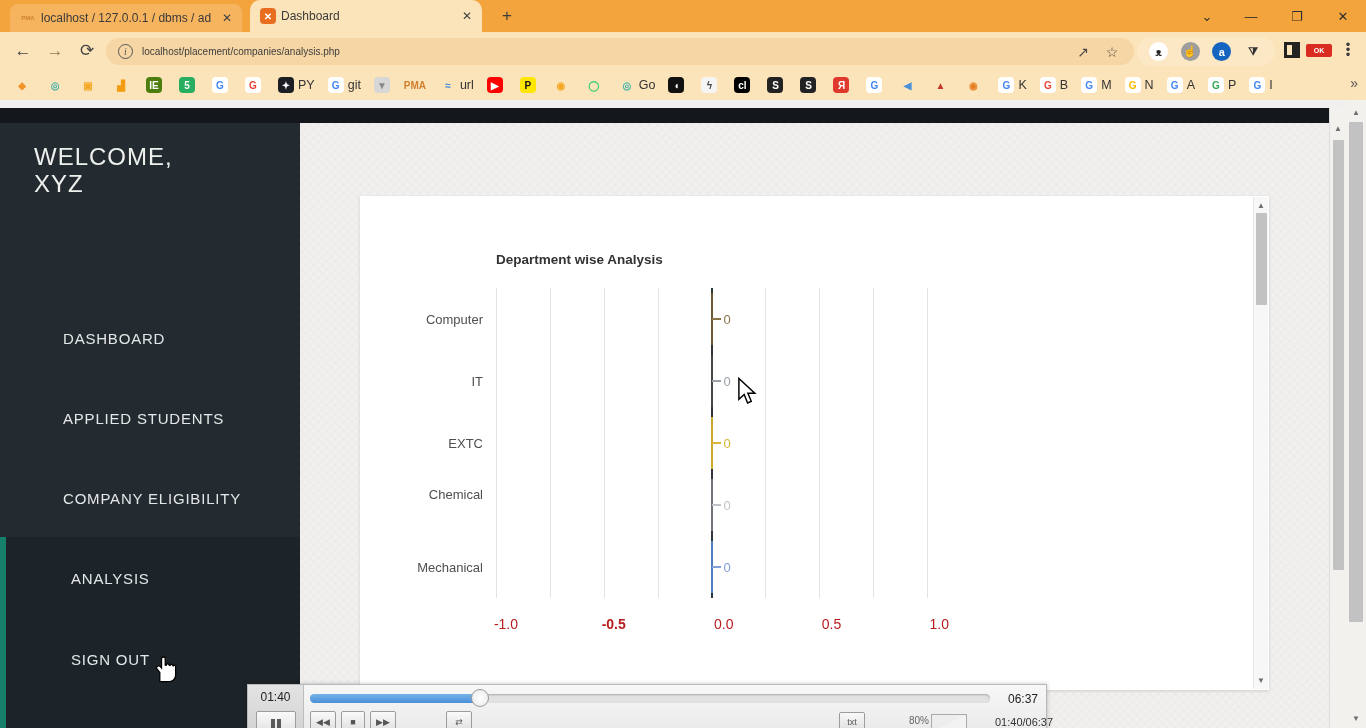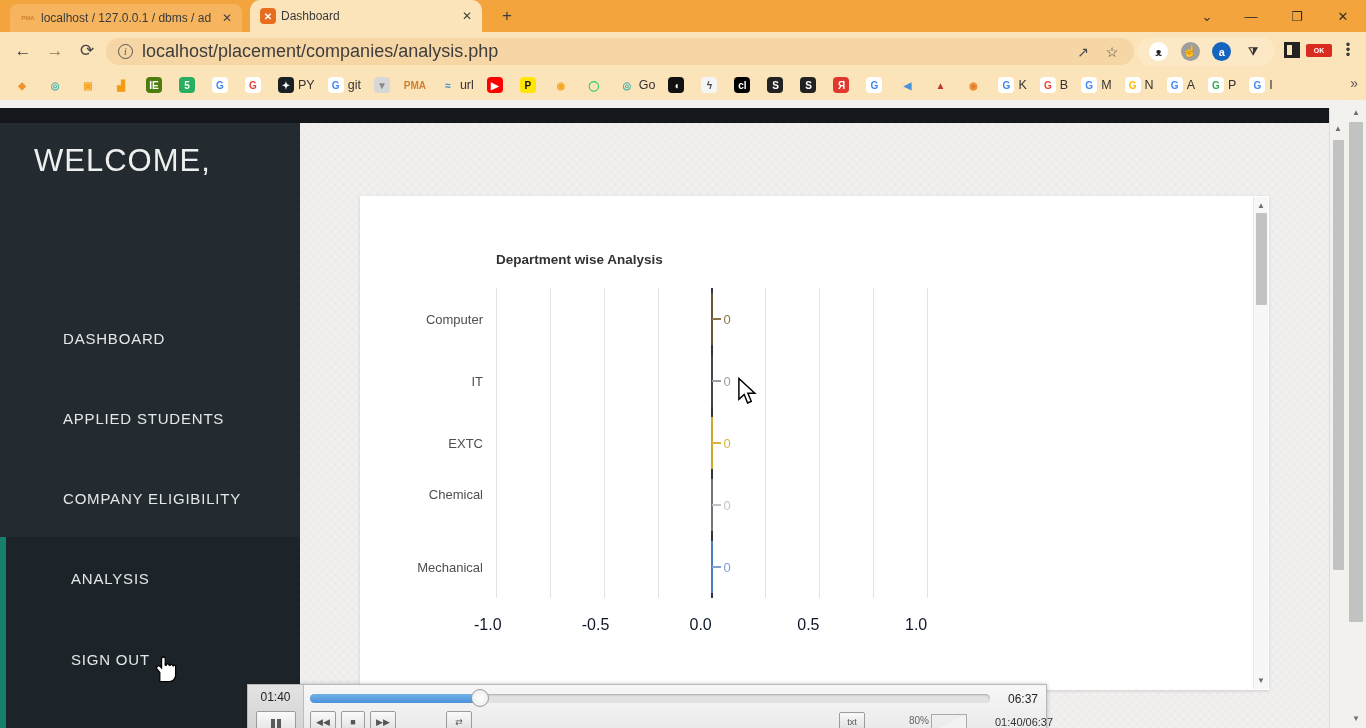--- a/index.html
+++ b/index.html
@@ -18,57 +18,57 @@
   .favicon { width:16px; height:16px; display:flex; align-items:center; justify-content:center; flex:none; border-radius:3px; font-weight:bold; }
   .fav-pma { font-size:6px; color:#cf7f2e; letter-spacing:0; }
   .fav-xampp { background:#e96d1f; color:#fff; font-size:10px; border-radius:4px; }
   .newtab { left:498px; top:7px; width:18px; height:18px; font-size:17px; color:#3d3d3d; text-align:center; line-height:18px; }
   .winctl { top:0; height:32px; width:46px; display:flex; align-items:center; justify-content:center; color:#2e2e2e; font-size:13px; }
 
   .toolbar { left:0; top:32px; width:1366px; height:38px; background:#fbe3ba; }
   .navbtn { top:41px; width:22px; height:20px; font-size:17px; color:#454545; text-align:center; line-height:20px; }
   .addressbar { left:106px; top:38px; width:1028px; height:27px; background:#f6d6a4; border-radius:14px; display:flex; align-items:center; padding:0 12px; gap:9px; }
   .url-info { width:15px; height:15px; border:1.4px solid #555; border-radius:50%; color:#555; font-size:10px; text-align:center; line-height:13px; flex:none; font-family:"Liberation Serif",serif; font-style:italic; }
-  .url-text { flex:1; font-size:18px; color:#3d3d3d; }
+  .url-text { flex:1; font-size:10px; color:#3d3d3d; }
   .addr-ico { font-size:14px; color:#4a4a4a; width:20px; text-align:center; }
   .ext-pill { left:1137px; top:37px; width:138px; height:29px; background:#fce8c4; border-radius:15px; display:flex; align-items:center; justify-content:space-around; padding:0 6px; }
   .ext-ico { width:19px; height:19px; border-radius:50%; font-size:11px; display:flex; align-items:center; justify-content:center; font-weight:bold; }
   .menu-dots { color:#3c3c3c; font-size:13px; letter-spacing:0; line-height:5px; text-align:center; }
 
   .bookmarksbar { left:0; top:70px; width:1366px; height:30px; background:#fbe3ba; display:flex; align-items:center; gap:13px; padding-left:14px; overflow:hidden; }
   .bm { display:flex; align-items:center; gap:4px; flex:none; }
   .bm-ico { width:16px; height:16px; border-radius:4px; font-size:10px; font-weight:bold; display:flex; align-items:center; justify-content:center; }
   .bm-label { font-size:12.5px; color:#333; }
   .bm-overflow { right:8px; top:75px; font-size:14px; color:#555; }
 
   
   .site-navbar { left:0; top:108px; width:1329px; height:15px; background:#14181c; }
   .sidebar { left:0; top:123px; width:300px; height:605px; background:#242b30; }
-  .welcome { position:absolute; left:34px; top:22px; font-size:31px; font-weight:300; color:#eef0ee; letter-spacing:1px; line-height:1.0; }
+  .welcome { position:absolute; left:34px; top:22px; font-size:24px; font-weight:300; color:#eef0ee; letter-spacing:1px; line-height:1.0; }
   .welcome div { margin-bottom:3px; }
   .menu-item { position:absolute; left:63px; font-size:15px; color:#e4e7e7; letter-spacing:0.8px; cursor:pointer; }
   .active-block { position:absolute; left:0; top:414px; width:300px; height:191px; background:#1d2429; border-left:6px solid #17806b; }
 
   .main-bg { left:300px; top:123px; width:1029px; height:605px;
     background-color:#f2f0ef;
     background-image:repeating-linear-gradient(45deg, rgba(0,0,0,0.013) 0 2px, transparent 2px 6px),
                      repeating-linear-gradient(-45deg, rgba(0,0,0,0.013) 0 2px, transparent 2px 6px); }
 
   .bar-tab { left:360px; top:162px; width:136px; height:36px; background:#39a0ad; border-radius:5px 5px 0 0; color:#fff; font-size:13px; letter-spacing:0.4px; display:flex; align-items:center; justify-content:center; box-shadow:0 1px 2px rgba(0,0,0,0.15); }
   .card { left:360px; top:196px; width:909px; height:494px; background:#fff; box-shadow:0 1px 3px rgba(0,0,0,0.14); }
 
   .chart-title { position:absolute; left:136px; top:56px; font-size:13.5px; font-weight:bold; color:#333; }
   .plot { position:absolute; left:136px; top:92px; width:431px; height:310px; }
   .gridline { position:absolute; top:0; width:1px; height:100%; background:#e3e3e3; }
   .axis-zero { position:absolute; left:50%; top:0; width:2px; height:100%; background:#30353b; margin-left:-1px; }
   .axis-seg { position:absolute; left:50%; width:2px; height:52px; margin-left:-1px; }
   .cat-label { position:absolute; left:-123px; width:110px; text-align:right; font-size:13px; color:#4f4f4f; transform:translateY(-50%); }
   .zero-tick { position:absolute; left:50%; width:9px; height:2px; transform:translateY(-50%); }
   .zero-label { position:absolute; left:calc(50% + 12px); font-size:13px; transform:translateY(-50%); }
-  .xtick { position:absolute; top:328px; width:44px; text-align:left; font-size:16px; color:#0f172a; }
+  .xtick { position:absolute; top:328px; width:44px; text-align:right; font-size:14px; color:#b91c1c; }
 
   
   .sb-track { background:#f3f1ee; }
   .sb-thumb { position:absolute; background:#c2c2c2; border-radius:1px; }
   .sb-arrow { position:absolute; width:100%; text-align:center; font-size:8px; color:#6f6f6f; }
   .card-sb { position:absolute; right:1px; top:1px; width:15px; height:492px; background:#f7f7f7; border-left:1px solid #e8e8e8; }
 
   
   .player { left:247px; top:684px; width:800px; height:58px; background:linear-gradient(#f7f7f7,#e7e7e7); border:1px solid #b9b9b9; box-shadow:0 0 4px rgba(0,0,0,0.25); }
   .player-left { position:absolute; left:0; top:0; width:56px; height:58px; background:linear-gradient(#e3e3e3,#cfcfcf); border-right:1px solid #bdbdbd; }
@@ -311,20 +311,21 @@
       </span>
     </div>
   <div class="abs bm-overflow">»</div>
 
   <div class="abs site-navbar"></div>
   <div class="abs main-bg"></div>
 
   <div class="abs sidebar">
     <div class="welcome">
       <div>WELCOME,</div>
+      <div>XYZ</div>
     </div>
     <div class="active-block"></div>
     <div class="menu-item" style="top:207px;">DASHBOARD</div>
     <div class="menu-item" style="top:287px;">APPLIED STUDENTS</div>
     <div class="menu-item" style="top:367px;">COMPANY ELIGIBILITY</div>
     <div class="menu-item" style="top:447px; left:71px;">ANALYSIS</div>
     <div class="menu-item" style="top:528px; left:71px;">SIGN OUT</div>
   </div>
 
 
@@ -360,21 +361,21 @@
       <div class="zero-tick" style="top: 155px; background: rgb(216, 180, 58);"></div>
       <div class="zero-tick" style="top: 217px; background: rgb(192, 196, 200);"></div>
       <div class="zero-tick" style="top: 279px; background: rgb(127, 159, 214);"></div>
       <div class="zero-label" style="top: 31px; color: rgb(138, 116, 74);">0</div>
       <div class="zero-label" style="top: 93px; color: rgb(154, 160, 166);">0</div>
       <div class="zero-label" style="top: 155px; color: rgb(216, 180, 58);">0</div>
       <div class="zero-label" style="top: 217px; color: rgb(192, 196, 200);">0</div>
       <div class="zero-label" style="top: 279px; color: rgb(127, 159, 214);">0</div>
 
       <div class="xtick" style="left:-22px;">-1.0</div>
-      <div class="xtick" style="left:calc(25% - 22px);">-0.5</div>
+      <div class="xtick" style="left:calc(25% - 22px);font-weight:bold;">-0.5</div>
       <div class="xtick" style="left:calc(50% - 22px);">0.0</div>
       <div class="xtick" style="left:calc(75% - 22px);">0.5</div>
       <div class="xtick" style="left:calc(100% - 22px);">1.0</div>
     </div>
 
     <div class="card-sb">
       <div class="sb-arrow" style="top:4px;">▲</div>
       <div class="sb-thumb" style="left:2px; top:16px; width:11px; height:92px;"></div>
       <div class="sb-arrow" style="bottom:4px;">▼</div>
     </div>

